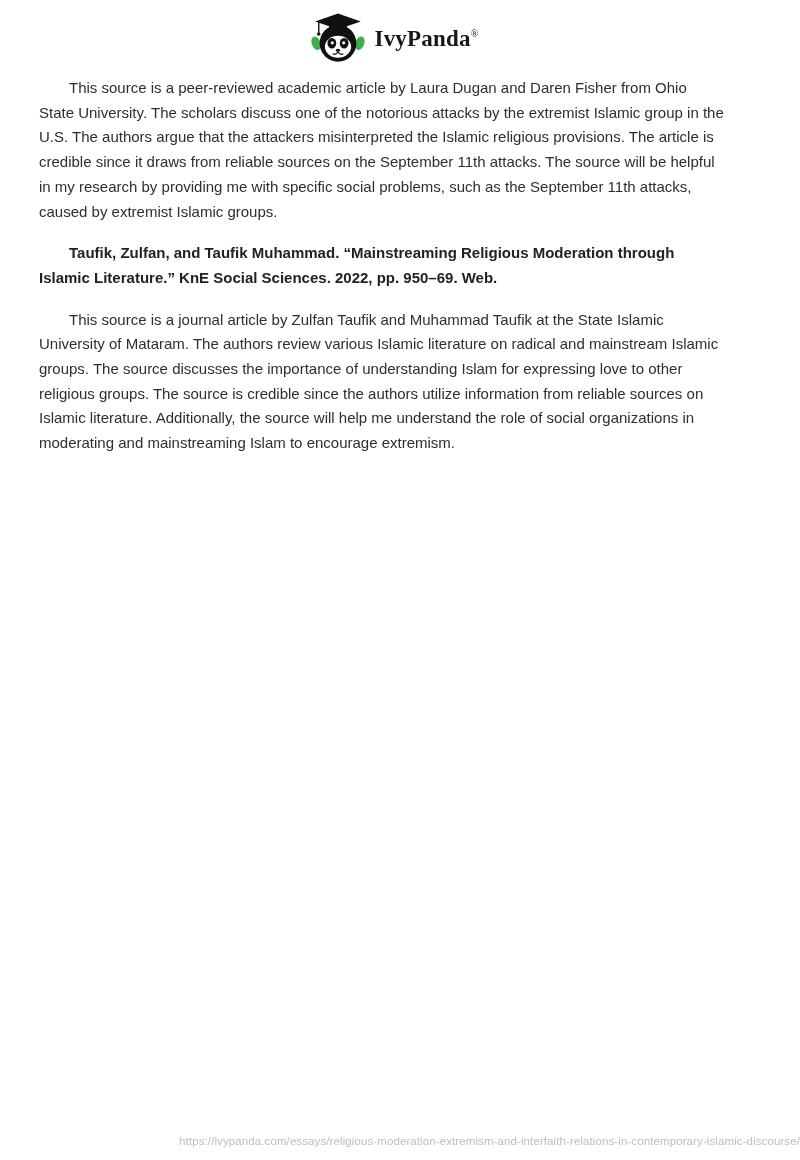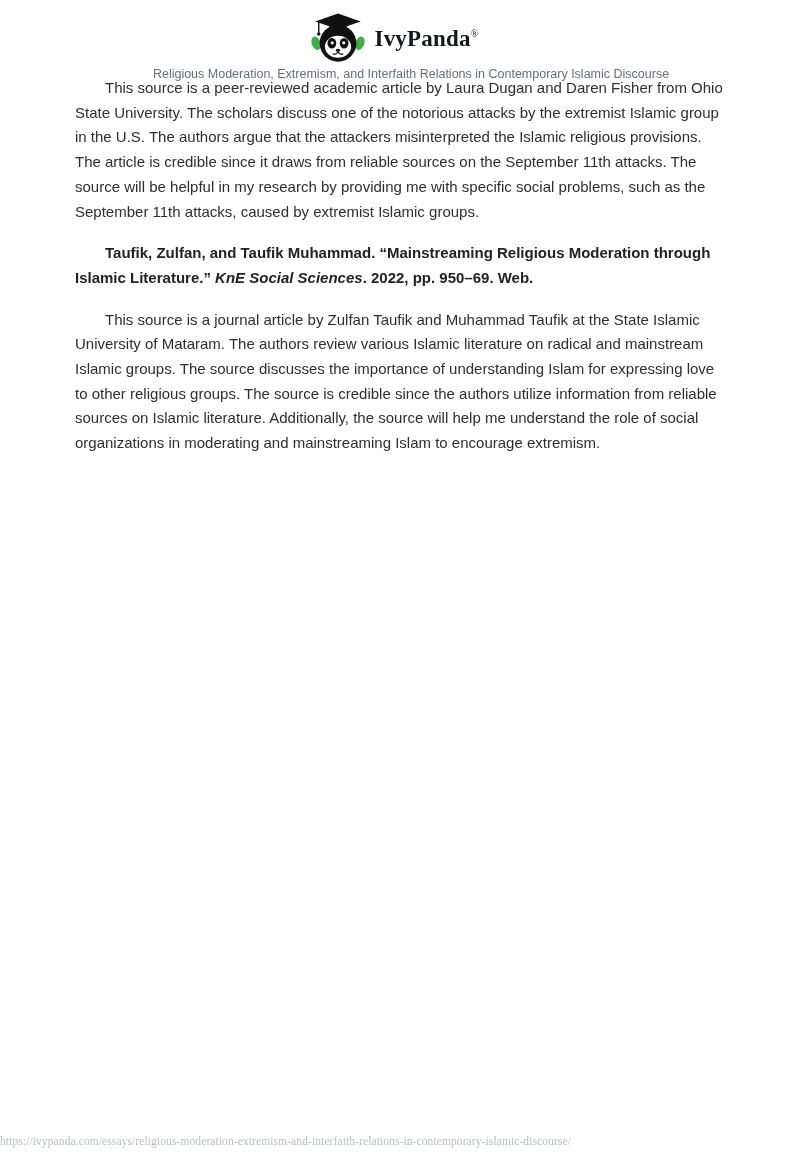--- a/index.html
+++ b/index.html
@@ -46,46 +46,45 @@
     flex: 1;
     text-align: center;
     font-size: 12.5px;
     color: #5e7081;
     padding-left: 34px;
     line-height: 1.3;
   }
 
   
   .content {
-    padding: 10px 76px 0 75px;
+    padding: 10px 76px 0 39px;
   }
   .body-text {
     font-size: 15px;
     line-height: 24.7px;
     color: #2e2e2e;
     text-indent: 30px;
     margin-bottom: 17px;
   }
   .citation {
     font-weight: 700;
     color: #222222;
   }
-  .citation .journal { font-style: italic; }
+  .citation .journal { }
 
   
   .footer {
     position: absolute;
     left: 0;
     right: 0;
     bottom: 13px;
-    text-align: left;
+    text-align: right;
     font-size: 11.5px;
     color: #b7bec5;
     letter-spacing: 0.1px;
-    font-family: Liberation Serif, serif;
   }
 </style>
 </head>
 <body>
 
 <div class="header">
   <div class="logo">
     <span>
       <svg class="logo-icon" viewBox="0 0 64 64" aria-hidden="true">
 
@@ -105,21 +104,20 @@
         <path d="M32 48 q-3 4 -6 2 M32 48 q3 4 6 2" stroke="#111111" stroke-width="1.4" fill="none"></path>
 
         <polygon points="32,4 58,13 32,22 6,13" fill="#111111"></polygon>
         <rect x="22" y="17" width="20" height="6" fill="#111111"></rect>
         <line x1="10" y1="14" x2="10" y2="26" stroke="#111111" stroke-width="1.6"></line>
         <circle cx="10" cy="27.5" r="2" fill="#111111"></circle>
       </svg>
     </span>
     <span class="brand"><span>IvyPanda</span><sup>®</sup></span>
   </div>
-  <div class="doc-title">Religious Moderation, Extremism, and Interfaith Relations in Contemporary Islamic Discourse</div>
 </div>
 
 <div class="content">
   <p class="body-text">This source is a peer-reviewed academic article by Laura Dugan and Daren Fisher from Ohio State University. The scholars discuss one of the notorious attacks by the extremist Islamic group in the U.S. The authors argue that the attackers misinterpreted the Islamic religious provisions. The article is credible since it draws from reliable sources on the September 11th attacks. The source will be helpful in my research by providing me with specific social problems, such as the September 11th attacks, caused by extremist Islamic groups.</p>
 
   <p class="body-text citation"><span>Taufik, Zulfan, and Taufik Muhammad. “Mainstreaming Religious Moderation through Islamic Literature.” </span><span class="journal">KnE Social Sciences</span><span>. 2022, pp. 950–69. Web.</span></p>
 
   <p class="body-text">This source is a journal article by Zulfan Taufik and Muhammad Taufik at the State Islamic University of Mataram. The authors review various Islamic literature on radical and mainstream Islamic groups. The source discusses the importance of understanding Islam for expressing love to other religious groups. The source is credible since the authors utilize information from reliable sources on Islamic literature. Additionally, the source will help me understand the role of social organizations in moderating and mainstreaming Islam to encourage extremism.</p>
 </div>
 

